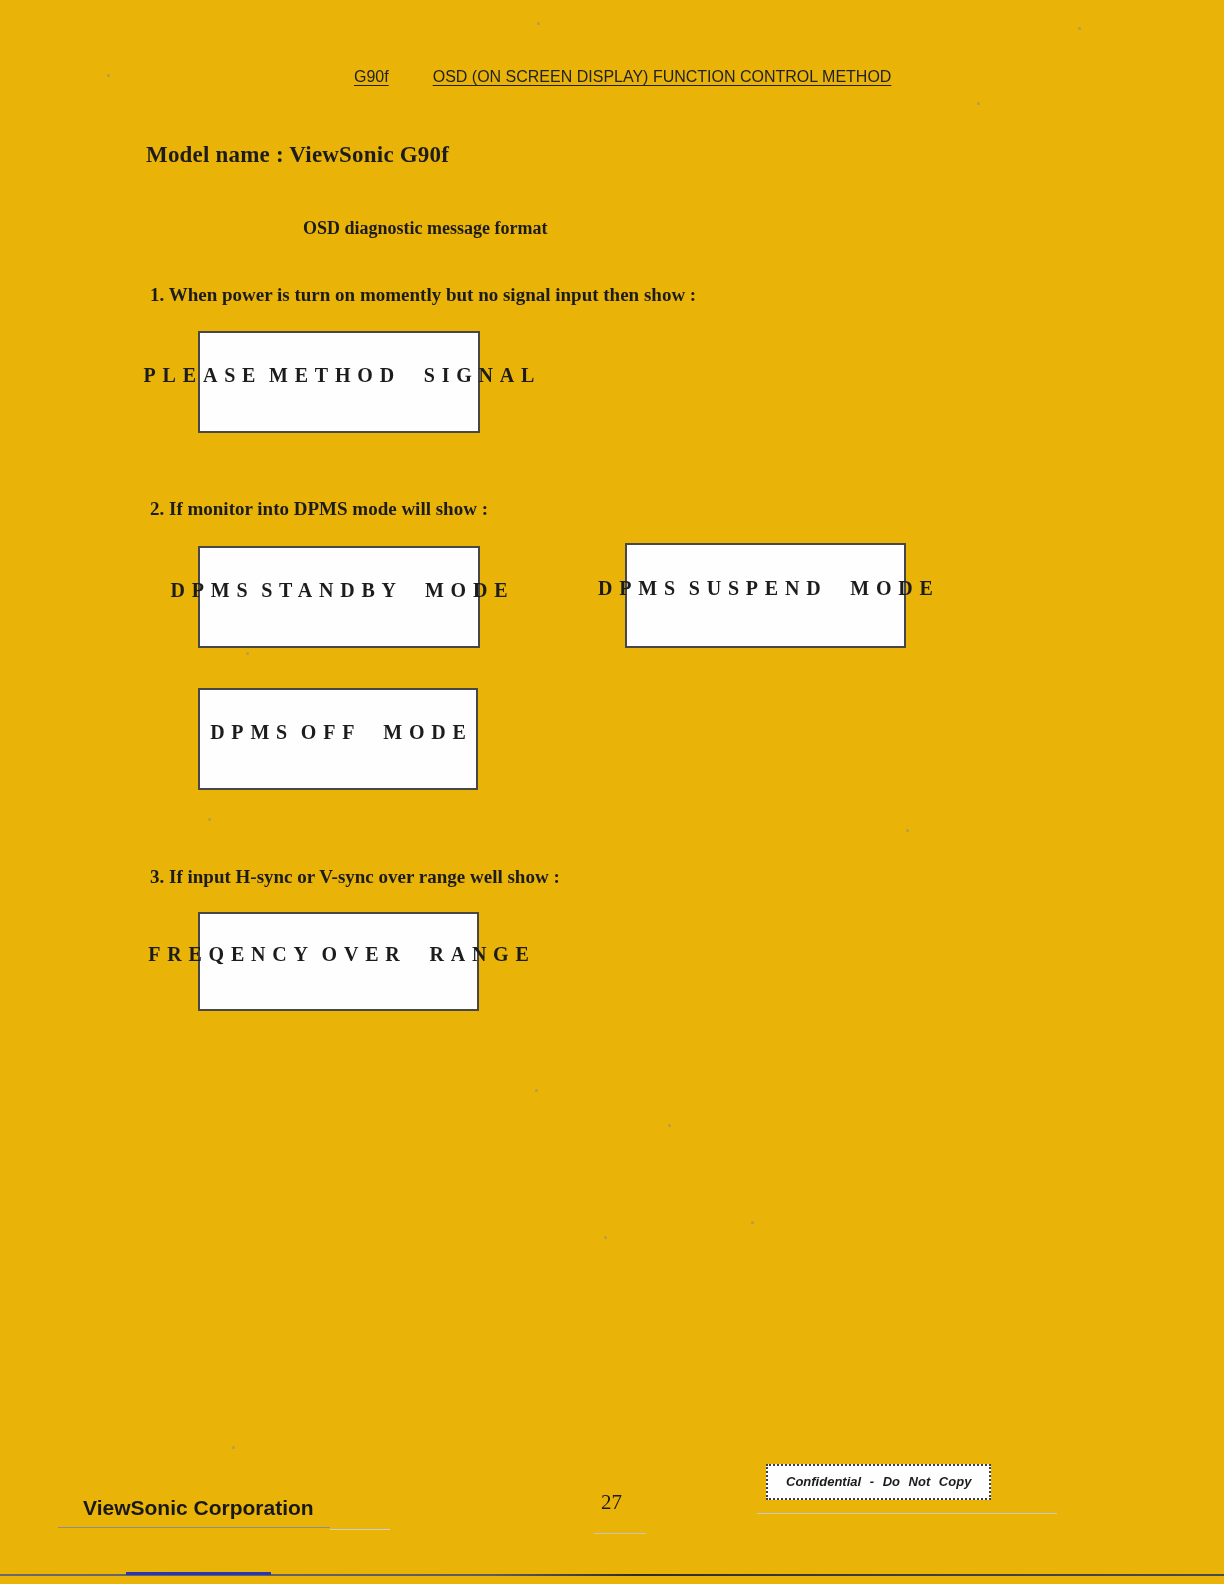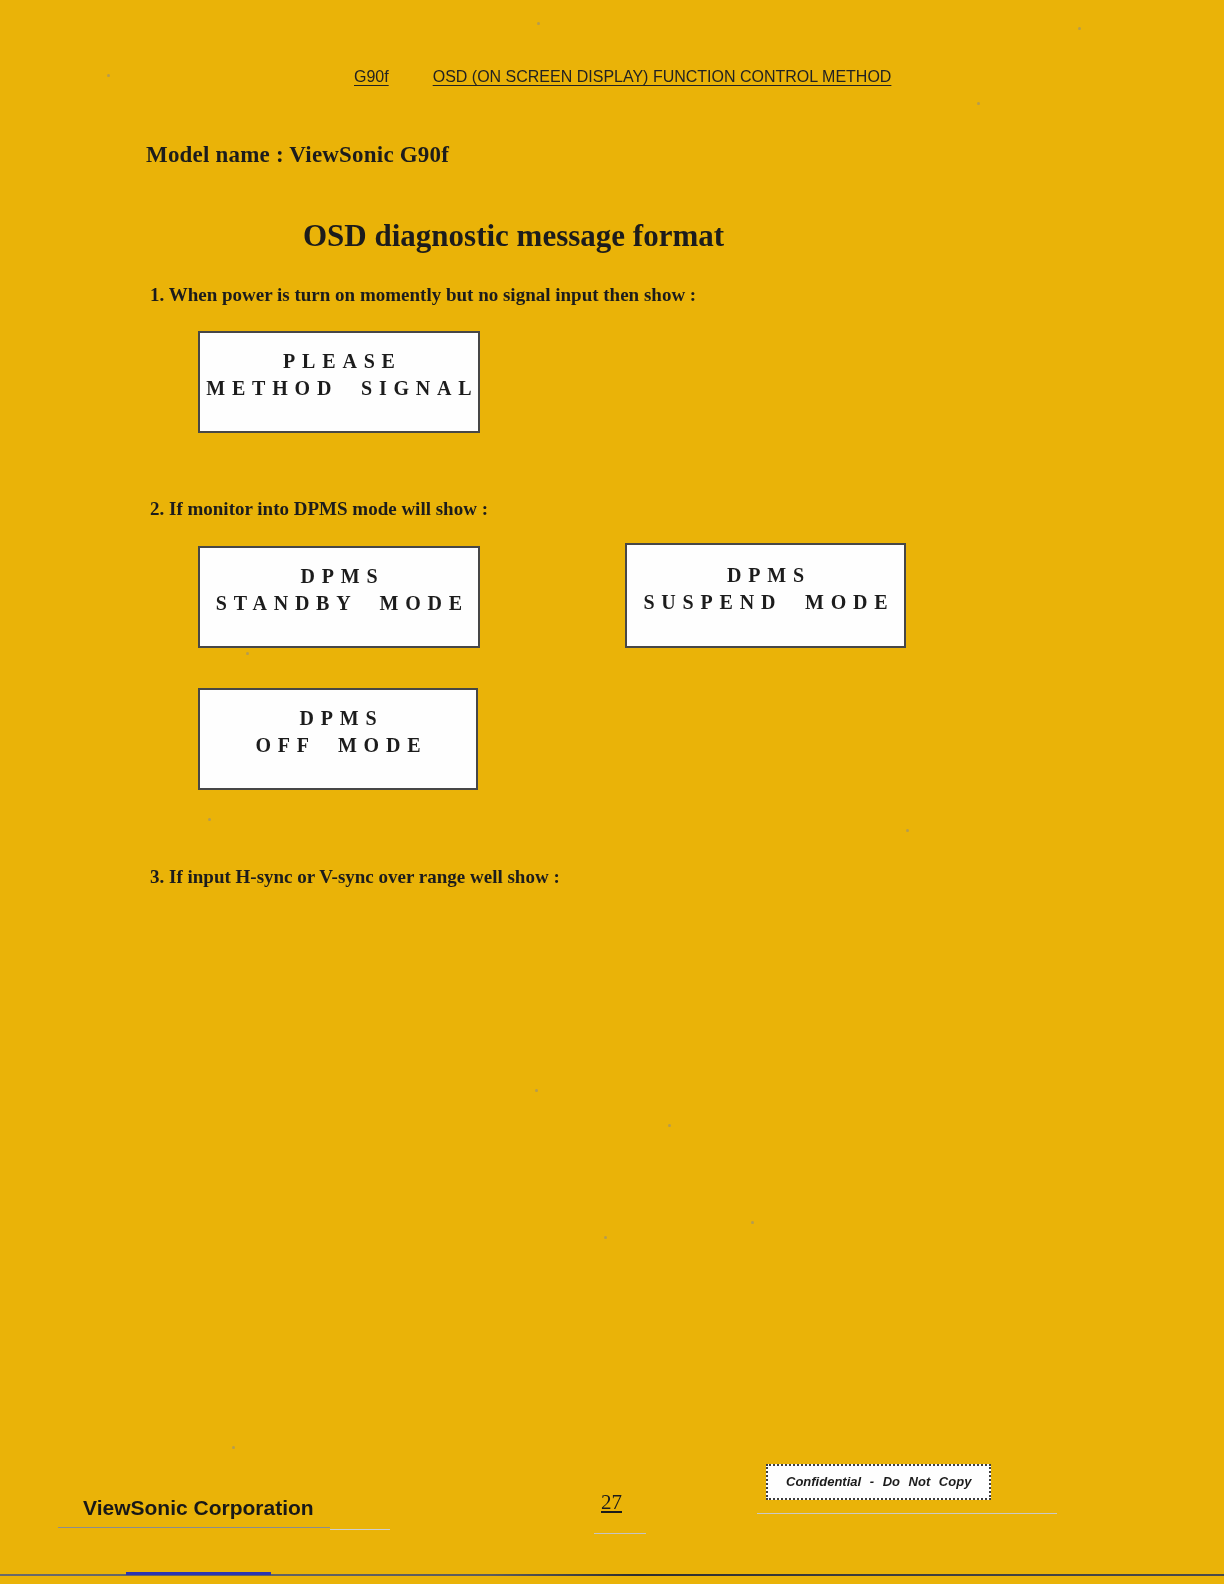--- a/index.html
+++ b/index.html
@@ -28,36 +28,36 @@
     text-underline-offset:3px;
   }
   
   .model-line{
     position:absolute; left:146px; top:142px;
     font-size:23px; font-weight:bold; letter-spacing:0.2px;
   }
   
   .section-title{
     position:absolute; left:303px; top:218px; margin:0;
-    font-size:31px; font-weight:bold;
+    font-size:18px; font-weight:bold;
   }
   
   .item-label{
     position:absolute; left:150px;
     font-size:19px; font-weight:bold; white-space:nowrap;
   }
   .item-1{ top:284px; }
   .item-2{ top:498px; }
   .item-3{ top:866px; }
   
   .msg-box{
     position:absolute;
     border:2px solid #474747;
     background:#fefefe;
-    display:flex; flex-direction:column;
+    display:flex; flex-direction:row;
     align-items:center; justify-content:center;
     padding-bottom:14px; box-sizing:border-box;
   }
   .box-1{ left:198px; top:331px; width:282px; height:102px; }
   .box-2{ left:198px; top:546px; width:282px; height:102px; }
   .box-3{ left:625px; top:543px; width:281px; height:105px; }
   .box-4{ left:198px; top:688px; width:280px; height:102px; }
   .box-5{ left:198px; top:912px; width:281px; height:99px; }
   .msg-line{
     font-size:20px; font-weight:bold;
@@ -74,21 +74,21 @@
   .company-underline{
     position:absolute; left:58px; top:1527px; width:272px; height:1px;
     background:#8d8d8d;
   }
   .company-underline-faint{
     position:absolute; left:330px; top:1529px; width:60px; height:1px;
     background:#cfcfcf;
   }
   .page-number{
     position:absolute; left:601px; top:1490px;
-    font-size:21px; color:#1c1c1c;text-decoration:underline;
+    font-size:21px; color:#1c1c1c;
   }
   .page-number-underline{
     position:absolute; left:594px; top:1533px; width:52px; height:1px;
     background:#c4c4c4;
   }
   .confidential-box{
     position:absolute; left:766px; top:1464px;
     border:2px dotted #3d3d3d;
     padding:8px 18px 9px 18px;
     font-family:"Liberation Sans", sans-serif;
@@ -142,20 +142,24 @@
   <div class="msg-box box-3">
     <div class="msg-line">DPMS</div>
     <div class="msg-line">SUSPEND MODE</div>
   </div>
   <div class="msg-box box-4">
     <div class="msg-line">DPMS</div>
     <div class="msg-line">OFF MODE</div>
   </div>
 
   <div class="item-label item-3">3. If input H-sync or V-sync over range well show :</div>
+  <div class="msg-box box-5">
+    <div class="msg-line">FREQENCY</div>
+    <div class="msg-line">OVER RANGE</div>
+  </div>
 
   <div class="company">ViewSonic Corporation</div>
   <div class="company-underline"></div>
   <div class="company-underline-faint"></div>
   <div class="page-number">27</div>
   <div class="page-number-underline"></div>
   <div class="confidential-box">
     <span>Confidential - Do Not Copy</span>
   </div>
   <div class="confidential-underline"></div>

